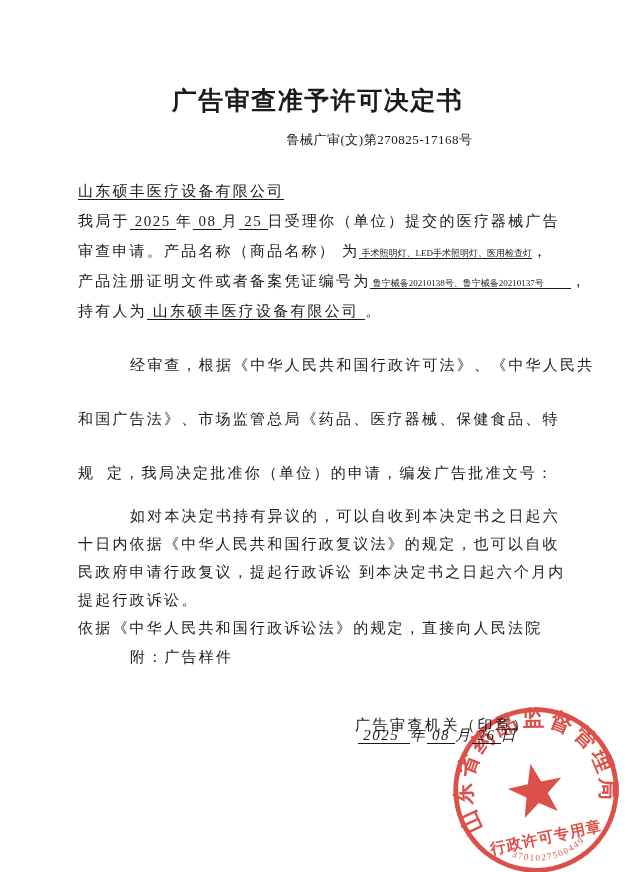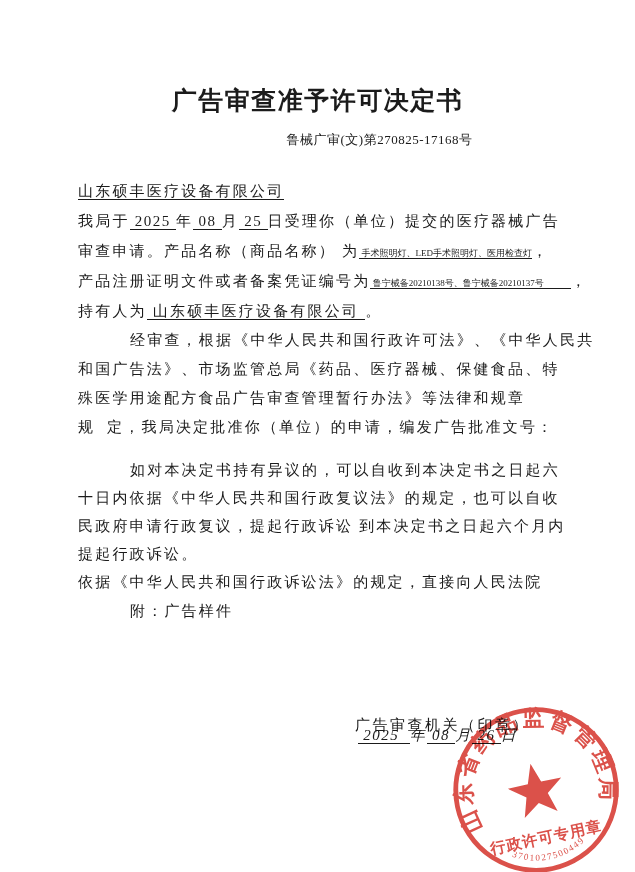--- a/index.html
+++ b/index.html
@@ -24,21 +24,21 @@
   .docnum{
     position:absolute;top:131px;left:0;width:100%;
     text-align:center;font-size:13px;letter-spacing:0.5px;
     transform:translateX(62px);
   }
   .content{
     position:absolute;left:78px;top:176px;width:500px;
     font-size:15px;letter-spacing:2.2px;
   }
   .line{height:30px;line-height:30px;white-space:nowrap;}
-  .g-p2 .line{height:29px;line-height:29px;}
+  .g-p2 .line{height:29px;line-height:29px;margin-top:25px;}
   .g-p3{margin-top:14px;}
   .g-p3 .line{height:28px;line-height:28px;}
   .g-att .line{height:30px;line-height:30px;}
   .ind{padding-left:52px;}
   .line span{white-space:pre;}
   .u{border-bottom:1px solid var(--ink);}
   .sm{font-size:9px;letter-spacing:0;}
   .num{letter-spacing:1.5px;}
   .issuer{
     position:absolute;left:355px;top:688px;
@@ -78,21 +78,20 @@
       </div>
     <div class="group g-p1">
         <div class="line"><span class="">我局于</span><span class="u num"> 2025 </span><span class="">年</span><span class="u num"> 08 </span><span class="">月</span><span class="u num"> 25 </span><span class="">日受理你（单位）提交的医疗器械广告</span></div>
         <div class="line"><span class="">审查申请。产品名称（商品名称） 为</span><span class="u sm "> 手术照明灯、LED手术照明灯、医用检查灯</span><span class="">，</span></div>
         <div class="line"><span class="">产品注册证明文件或者备案凭证编号为</span><span class="u sm "> 鲁宁械备20210138号、鲁宁械备20210137号            </span><span class="">，</span></div>
         <div class="line"><span class="">持有人为</span><span class="u "> 山东硕丰医疗设备有限公司 </span><span class="">。</span></div>
       </div>
     <div class="group g-p2">
         <div class="line ind"><span class="">经审查，根据《中华人民共和国行政许可法》、《中华人民共</span></div>
         <div class="line"><span class="">和国广告法》、市场监管总局《药品、医疗器械、保健食品、特</span></div>
-        <div class="line"><span class="">殊医学用途配方食品广告审查管理暂行办法》等法律和规章</span></div>
         <div class="line"><span class="">规  定，我局决定批准你（单位）的申请，编发广告批准文号：</span></div>
       </div>
     <div class="group g-p3">
         <div class="line ind"><span class="">如对本决定书持有异议的，可以自收到本决定书之日起六</span></div>
         <div class="line"><span class="">十日内依据《中华人民共和国行政复议法》的规定，也可以自收</span></div>
         <div class="line"><span class="">民政府申请行政复议，提起行政诉讼 到本决定书之日起六个月内</span></div>
         <div class="line"><span class="">提起行政诉讼。</span></div>
         <div class="line"><span class="">依据《中华人民共和国行政诉讼法》的规定，直接向人民法院</span></div>
       </div>
     <div class="group g-att">

